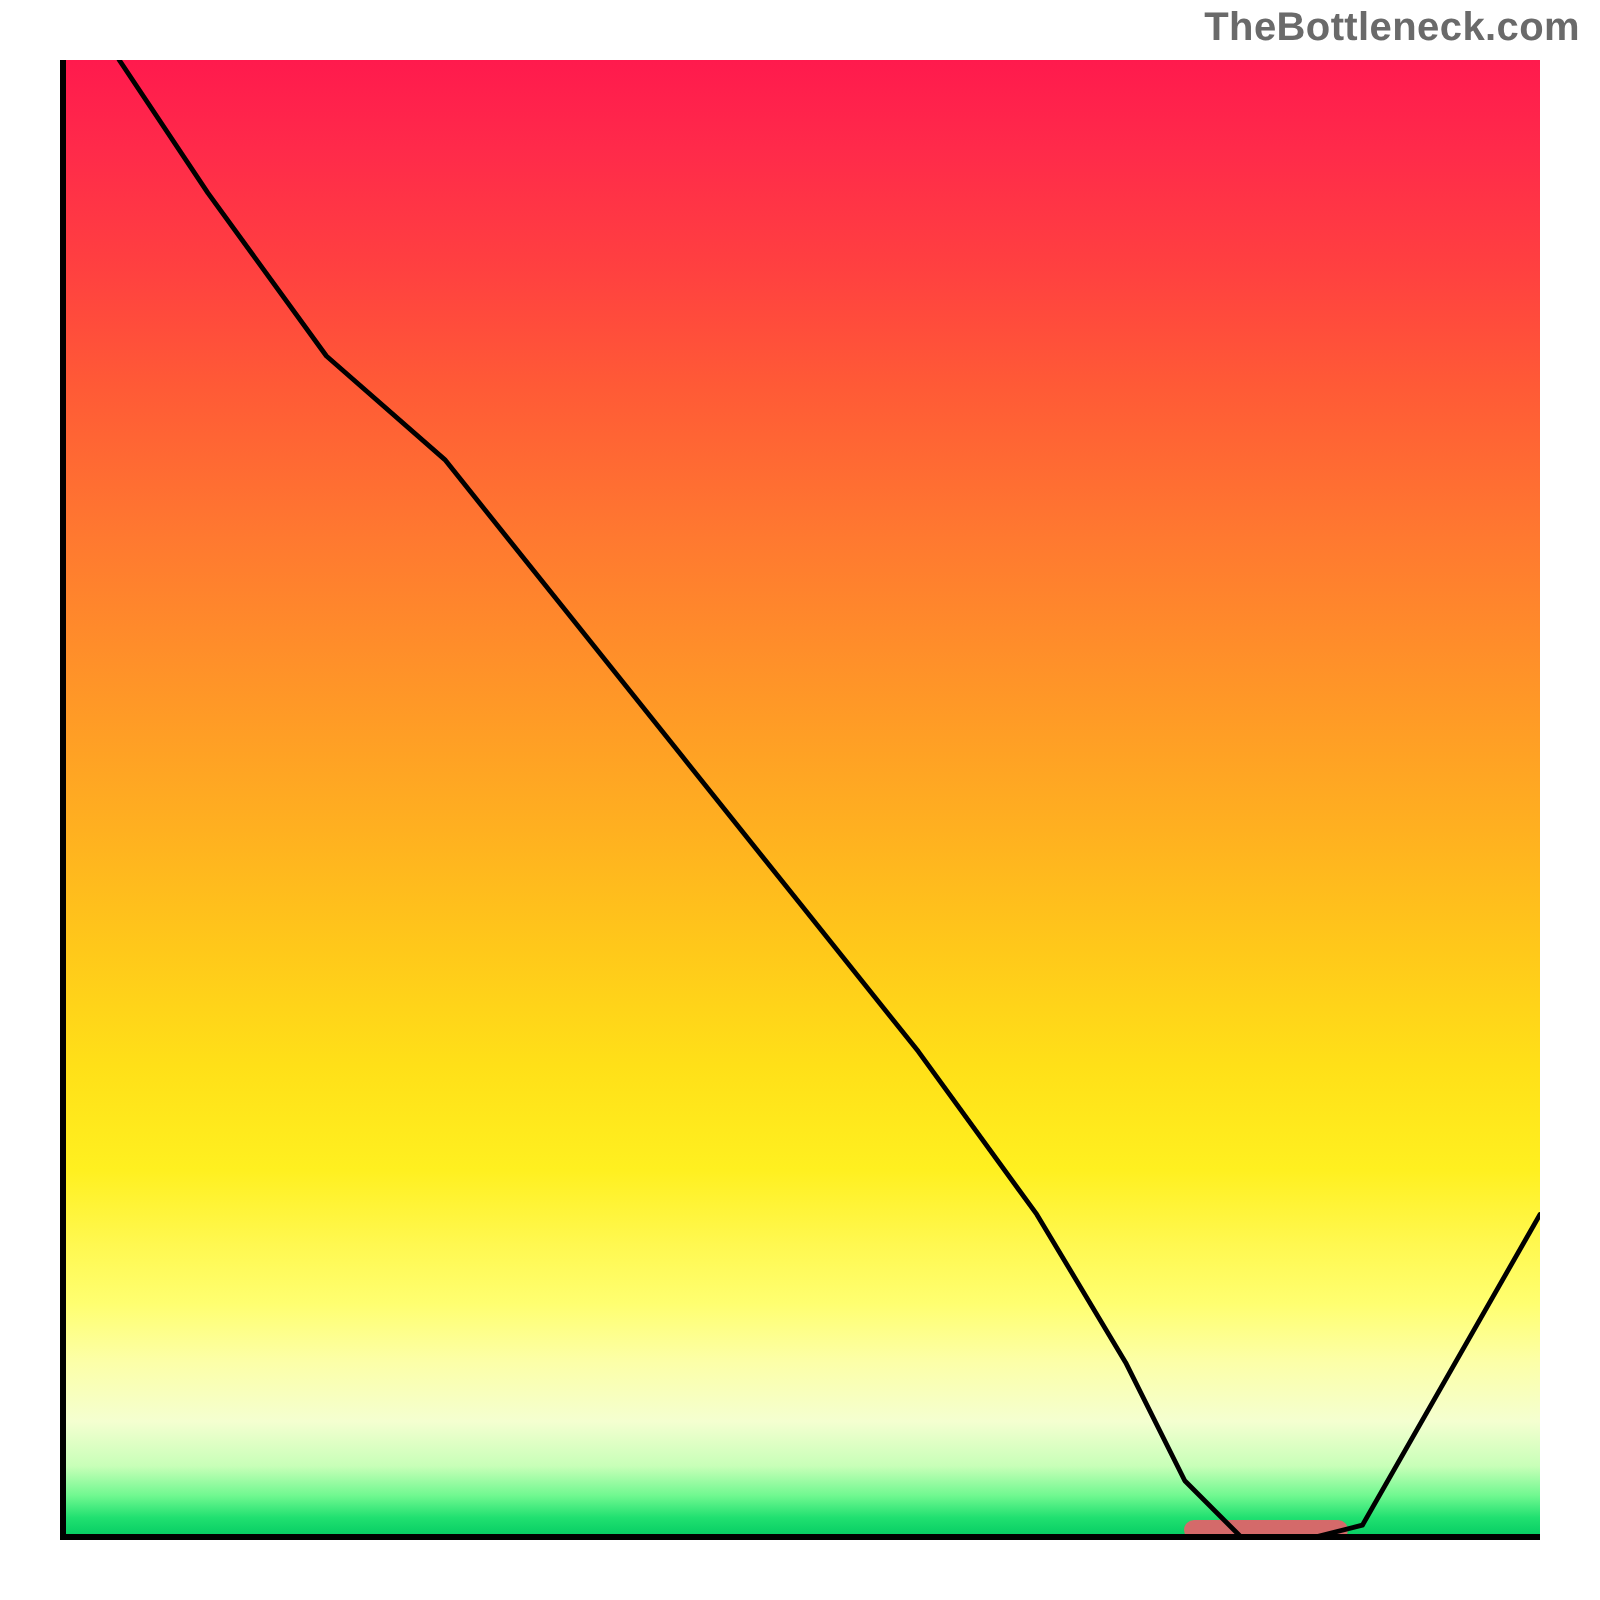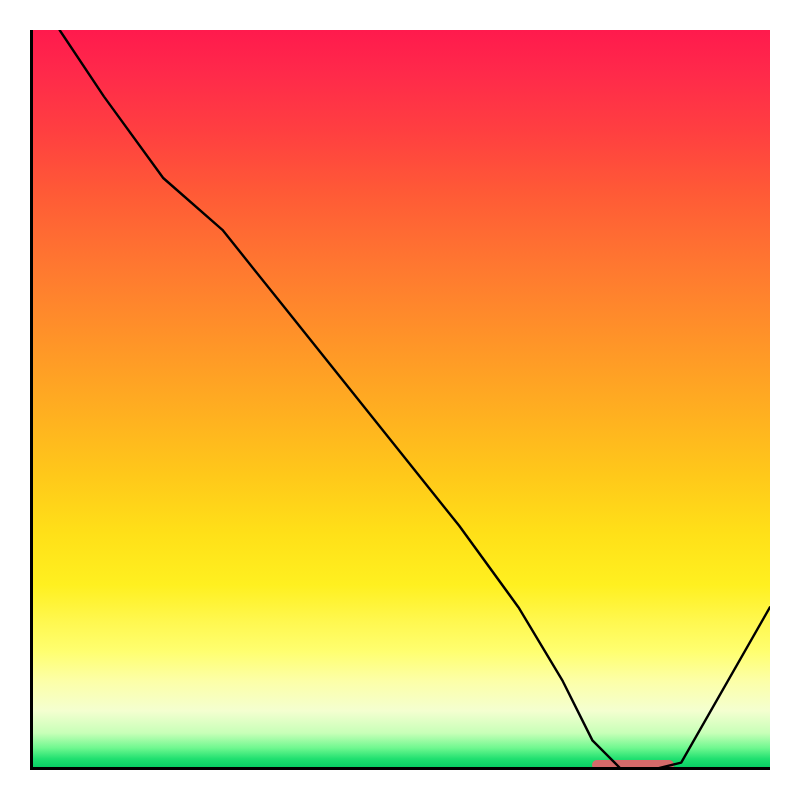--- a/index.html
+++ b/index.html
@@ -75,20 +75,21 @@
     top: 0;
     width: 100%;
     height: 100%;
     pointer-events: none;
   }
 </style>
 </head>
 <body>
 
 <div class="container">
+  <div class="watermark">TheBottleneck.com</div>
 
   <div class="plot-area">
     <div class="gradient-bg"></div>
 
     <div class="optimal-marker" style="left: 562.4px; width: 81.4px;"></div>
 
     <svg class="curve-svg" viewBox="0 0 740 740" preserveAspectRatio="none">
       <path fill="none" stroke="#000" stroke-width="2.4" stroke-linejoin="round" stroke-linecap="round" d="M29.6 0.0 L74.0 66.6 L133.2 148.0 L192.4 199.8 L251.6 273.8 L310.8 347.8 L370.0 421.8 L429.2 495.8 L488.4 577.2 L532.8 651.2 L562.4 710.4 L592.0 740.0 L621.6 740.0 L651.2 732.6 L740.0 577.2"></path>
     </svg>
 

